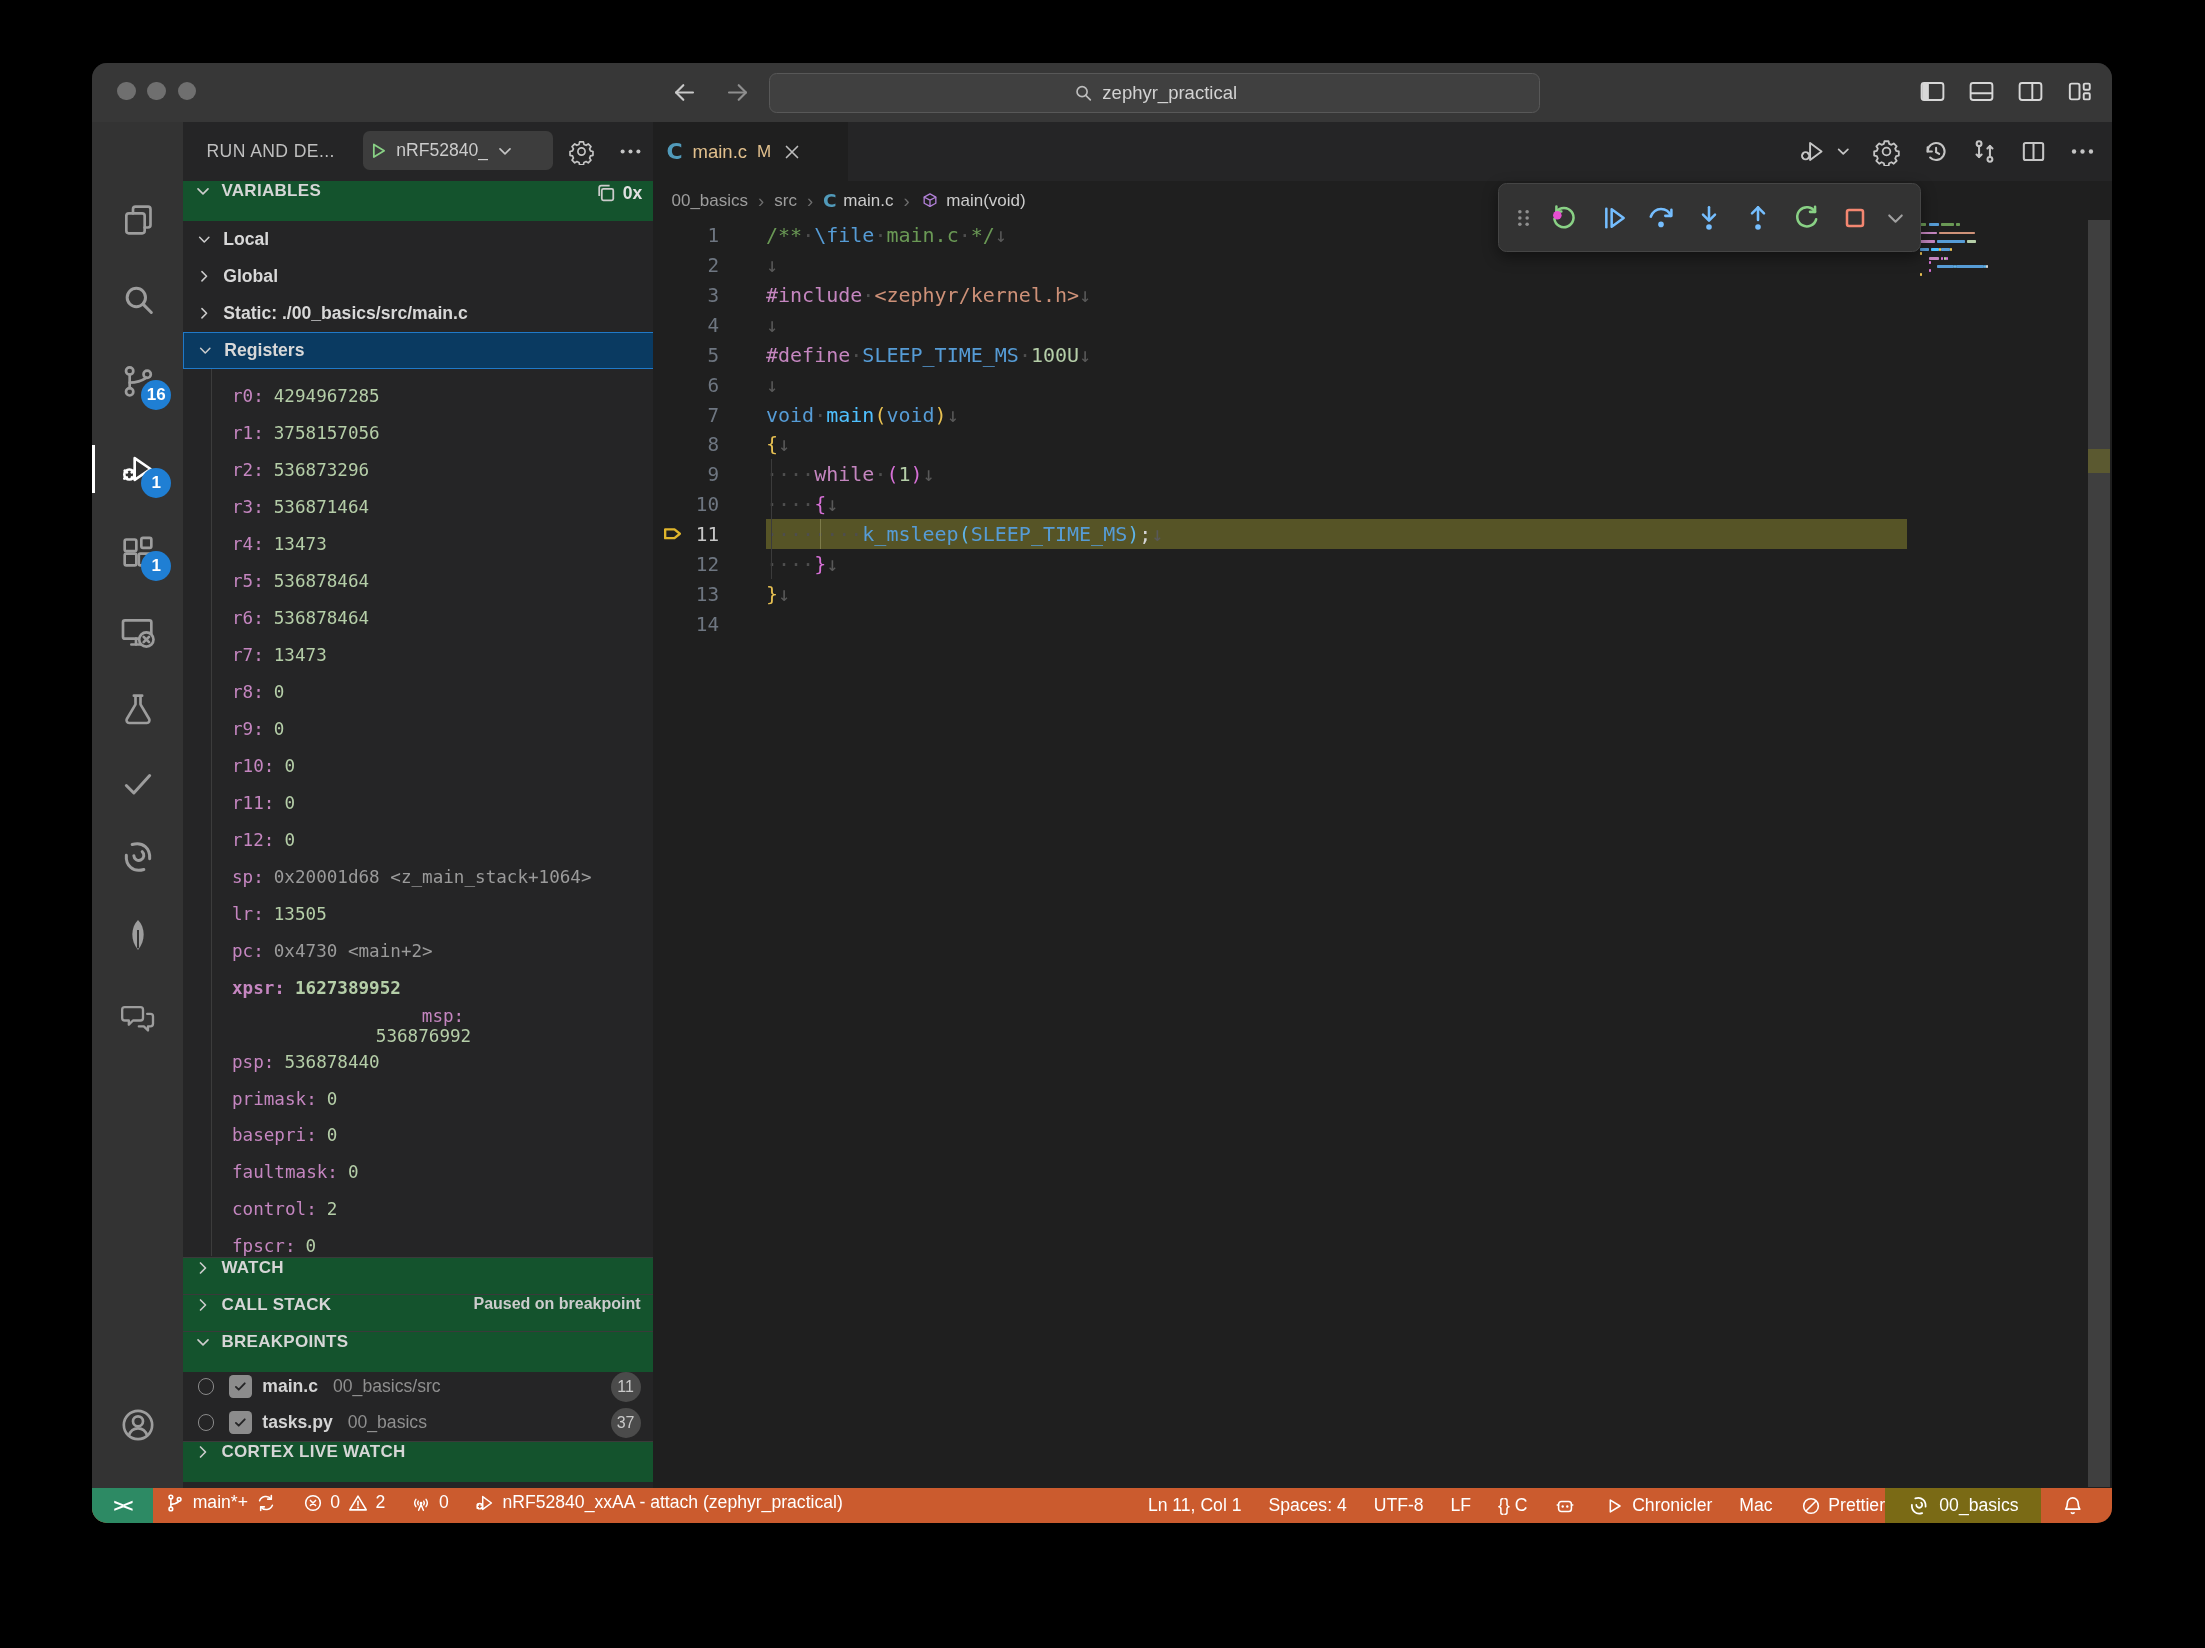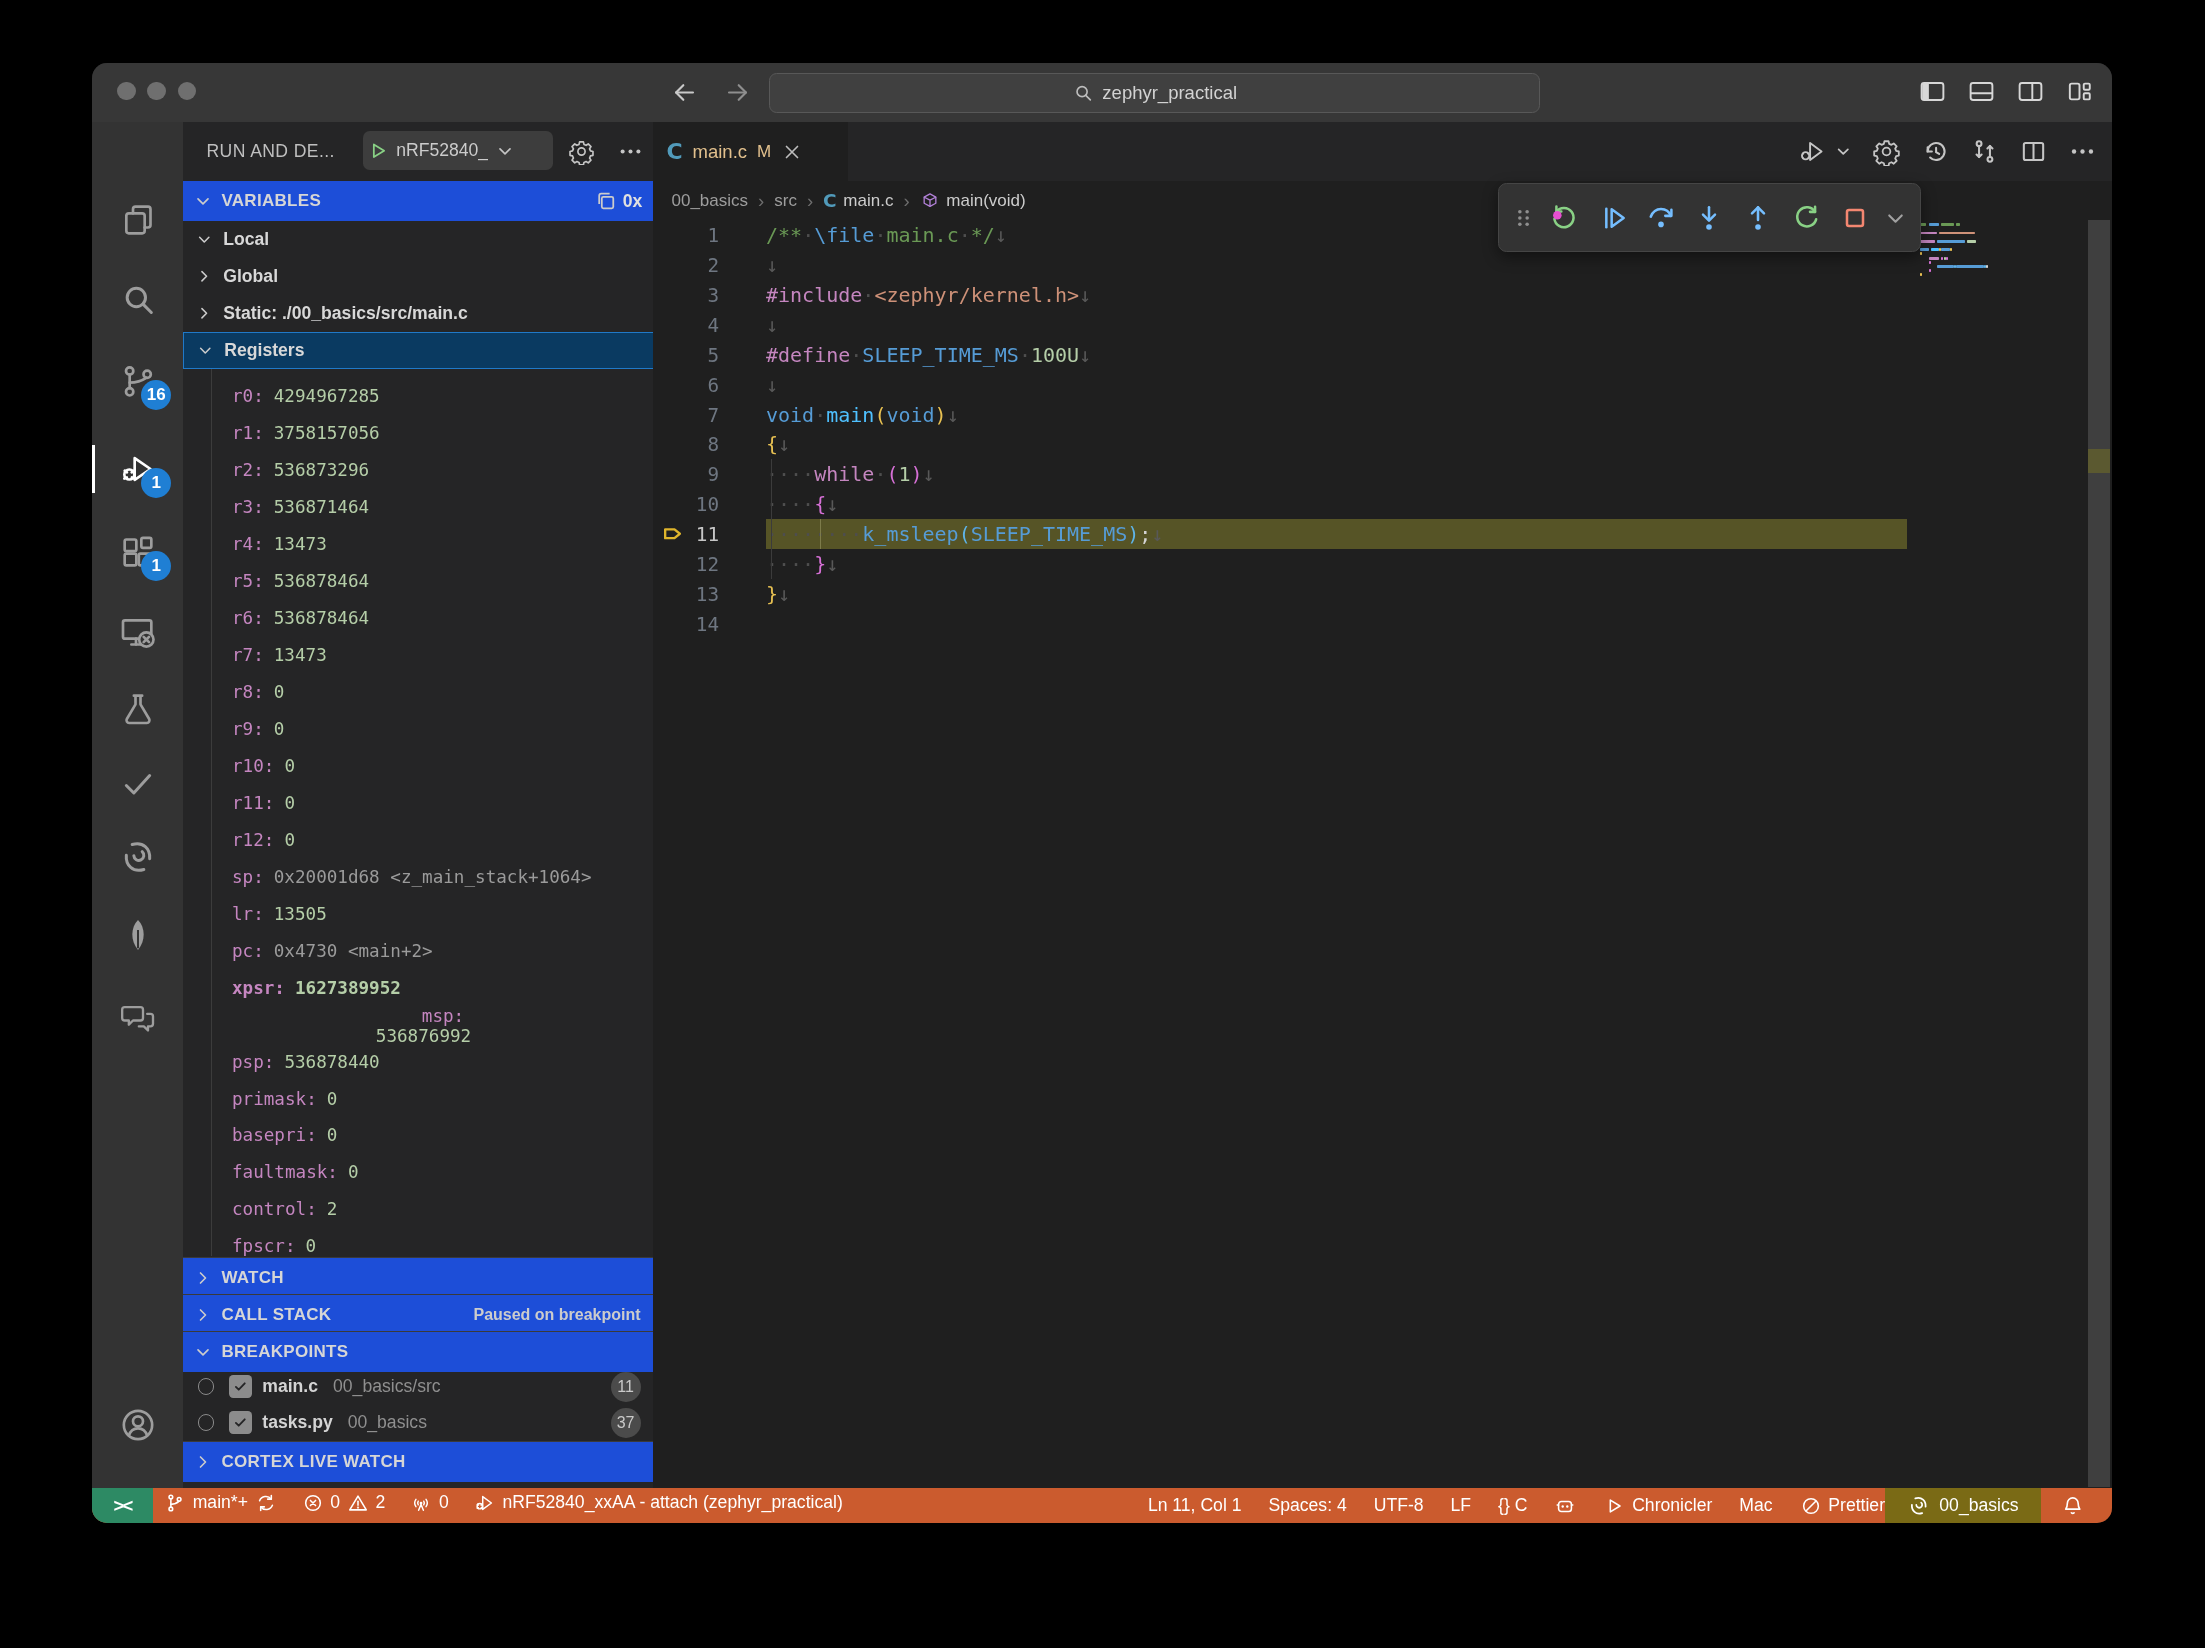--- a/index.html
+++ b/index.html
@@ -25,21 +25,21 @@
   
   .sidebar{position:absolute;left:91px;top:59px;width:471px;height:1366px;background:#252526;color:#cccccc;overflow:hidden;}
   .sb-header{position:absolute;left:0;top:0;width:100%;height:59px;display:flex;align-items:center;}
   .sb-title{margin-left:23.5px;font-size:17.6px;color:#bfbfbf;letter-spacing:0.4px;white-space:nowrap;}
   .launch-pill{position:absolute;left:180px;top:9.2px;width:190px;height:39px;background:#3d3d3d;border-radius:6.7px;display:flex;align-items:center;padding:0 3px;box-sizing:border-box;gap:6.7px;}
   .launch-pill .ic{width:23.5px;height:23.5px;color:#89d185;flex:0 0 auto;}
   .launch-label{font-size:17.6px;color:#cccccc;white-space:nowrap;overflow:hidden;max-width:118px;}
   .launch-pill .chev{width:20px;height:20px;color:#c5c5c5;flex:0 0 auto;}
   .sb-header-icons{position:absolute;left:385px;top:0;height:59px;display:flex;align-items:center;gap:22px;color:#c5c5c5;}
   .sb-header-icons .ic{width:27px;height:27px;}
-  .pane-head{position:absolute;left:0;width:100%;height:40px;display:flex;align-items:center;background:#1d4ed8;border-top:0.8px solid #3a3a3a;}
+  .pane-head{position:absolute;left:0;width:100%;height:40px;display:flex;align-items:flex-start;background:#14532d;border-top:0.8px solid #3a3a3a;}
   .pane-head .chev{width:20px;height:20px;margin-left:10px;color:#cccccc;flex:0 0 auto;}
   .pane-title{margin-left:8.4px;font-size:17px;font-weight:bold;color:#d6d6d6;letter-spacing:0.3px;white-space:nowrap;}
   .pane-right{margin-left:auto;margin-right:11.8px;display:flex;align-items:center;gap:4px;}
   .pane-right .ic{width:25px;height:25px;color:#cccccc;}
   .hexlbl{font-size:17.6px;font-weight:bold;color:#e0e0e0;}
   .pane-status{margin-left:auto;margin-right:13.4px;font-size:16px;font-weight:bold;color:#cccccc;white-space:nowrap;}
   .tree{position:absolute;left:0;top:99px;width:100%;}
   .scope-row{position:absolute;left:0;width:100%;height:37px;display:flex;align-items:center;box-sizing:border-box;}
   .scope-row .chev{width:18.5px;height:18.5px;margin-left:11.8px;color:#cccccc;flex:0 0 auto;}
   .scope-label{margin-left:10px;font-size:17.6px;font-weight:bold;color:#d8d8d8;white-space:nowrap;}

